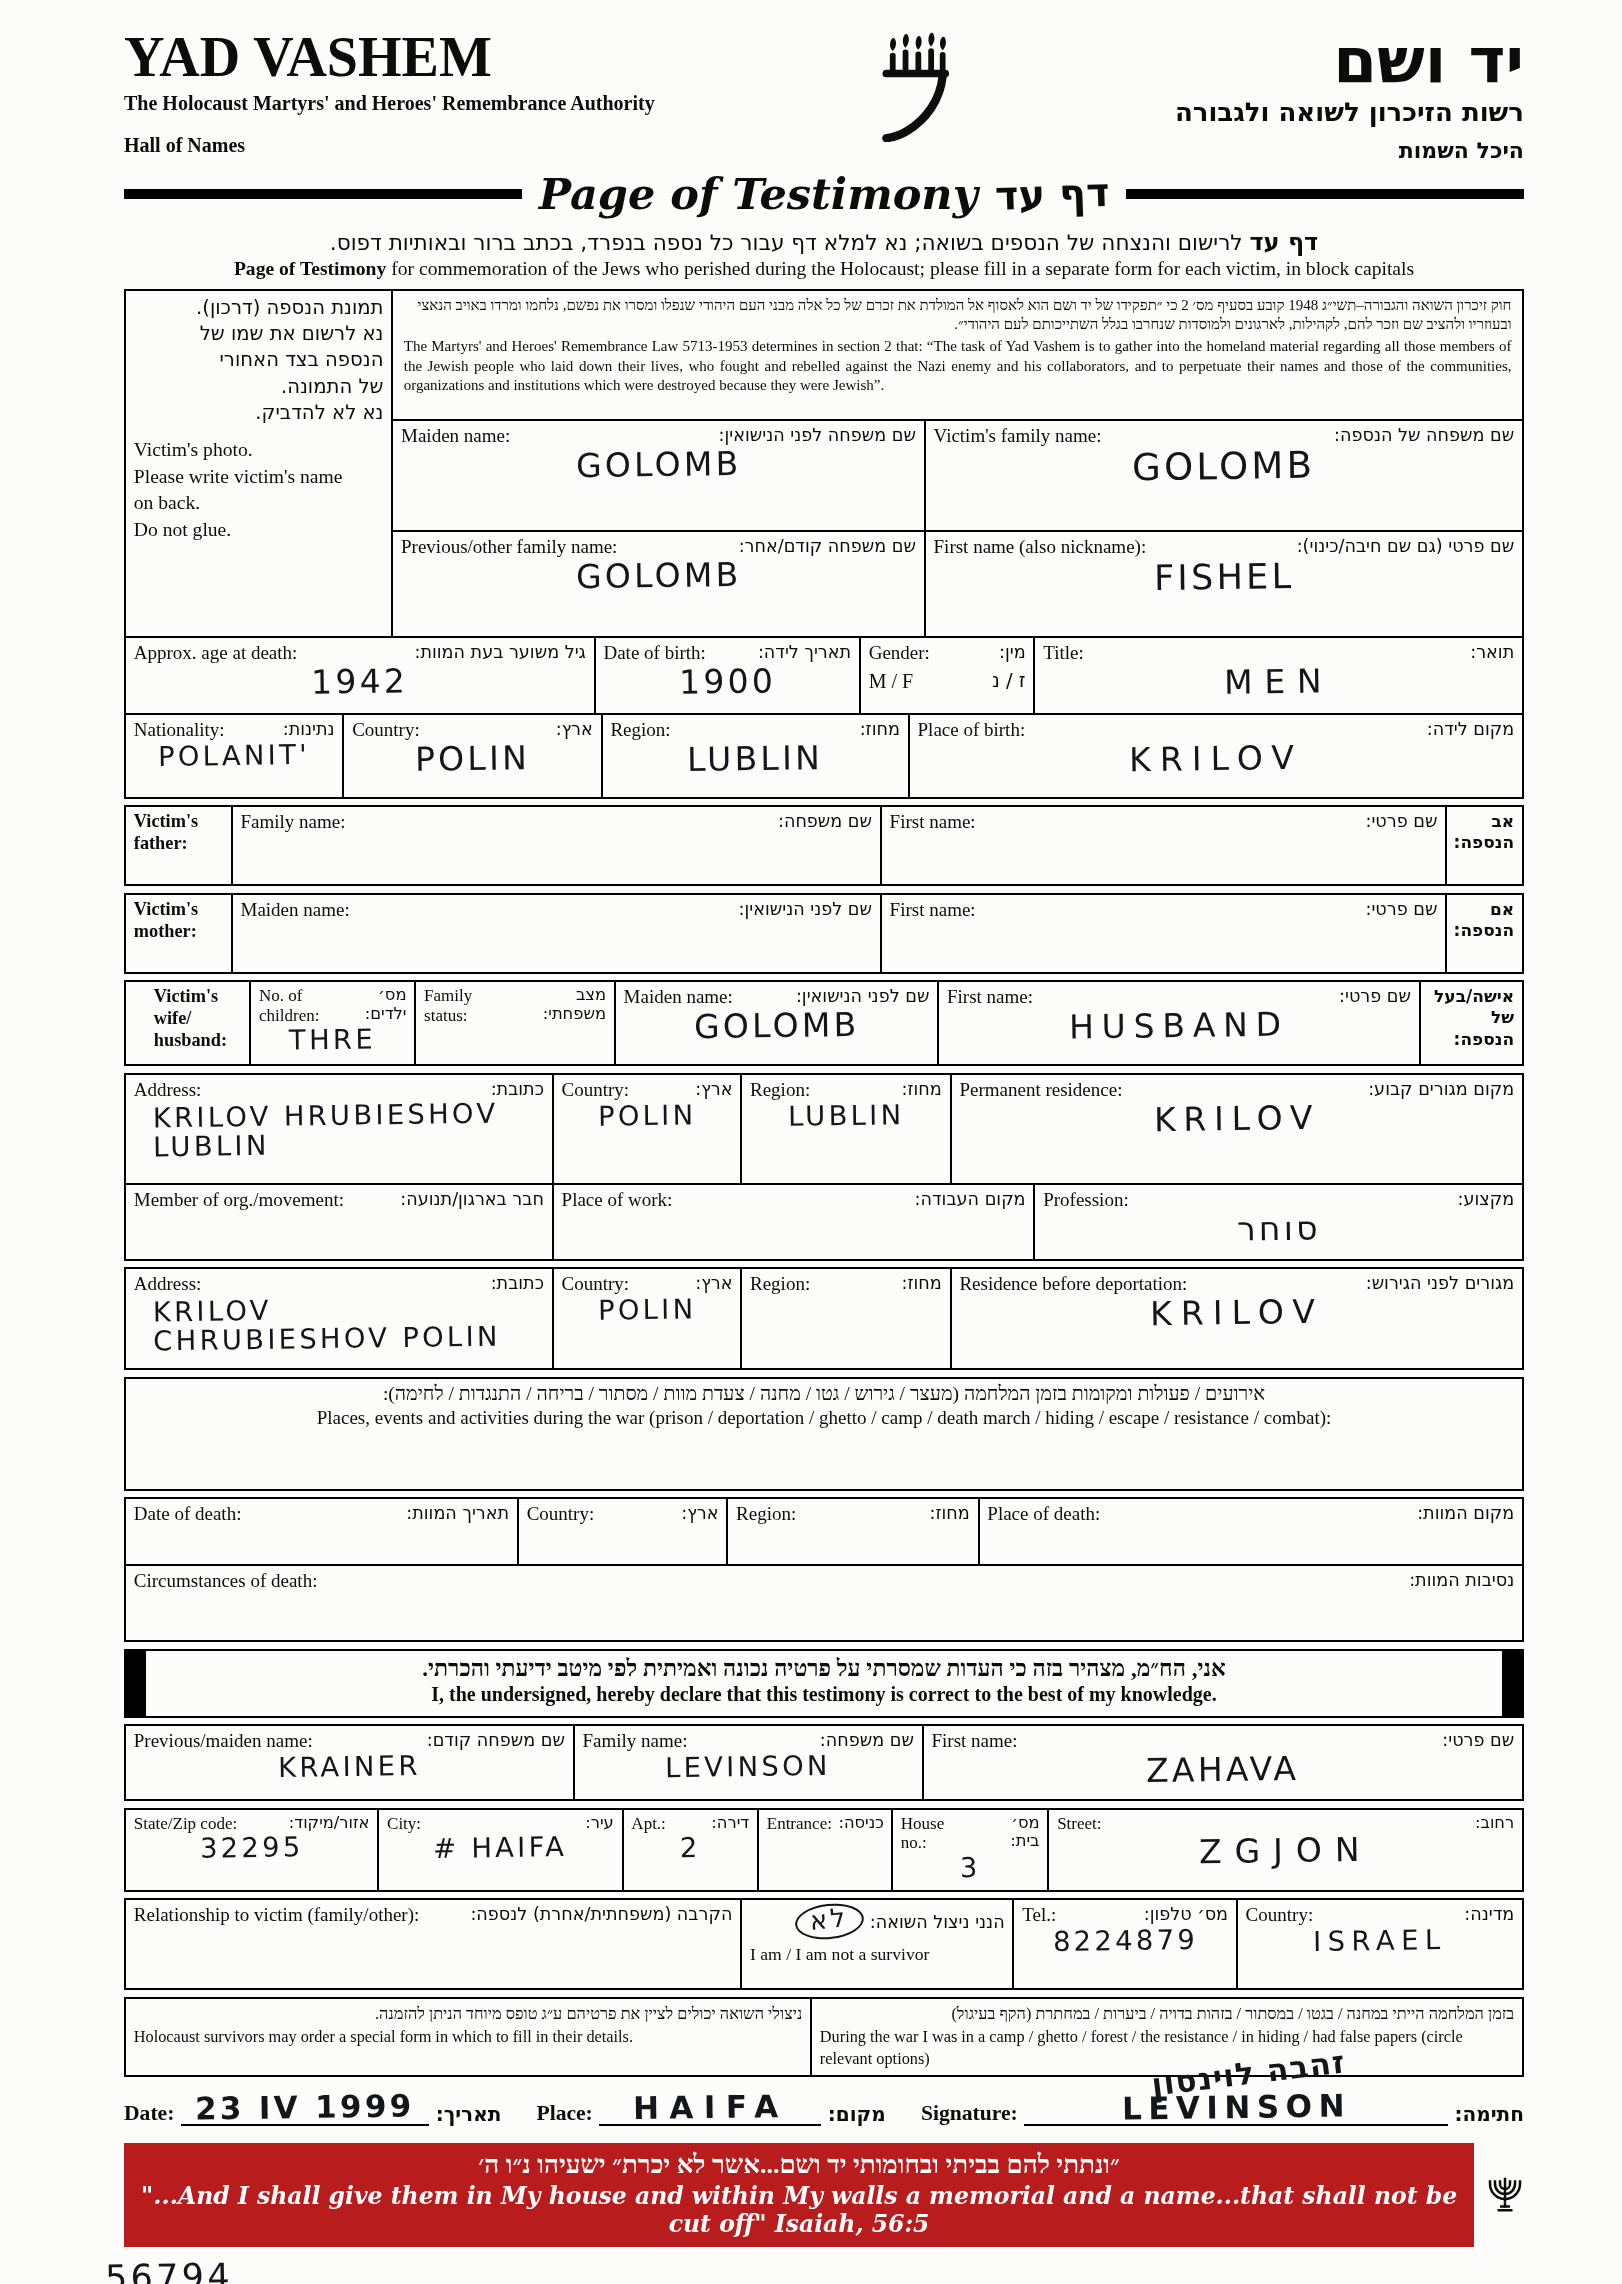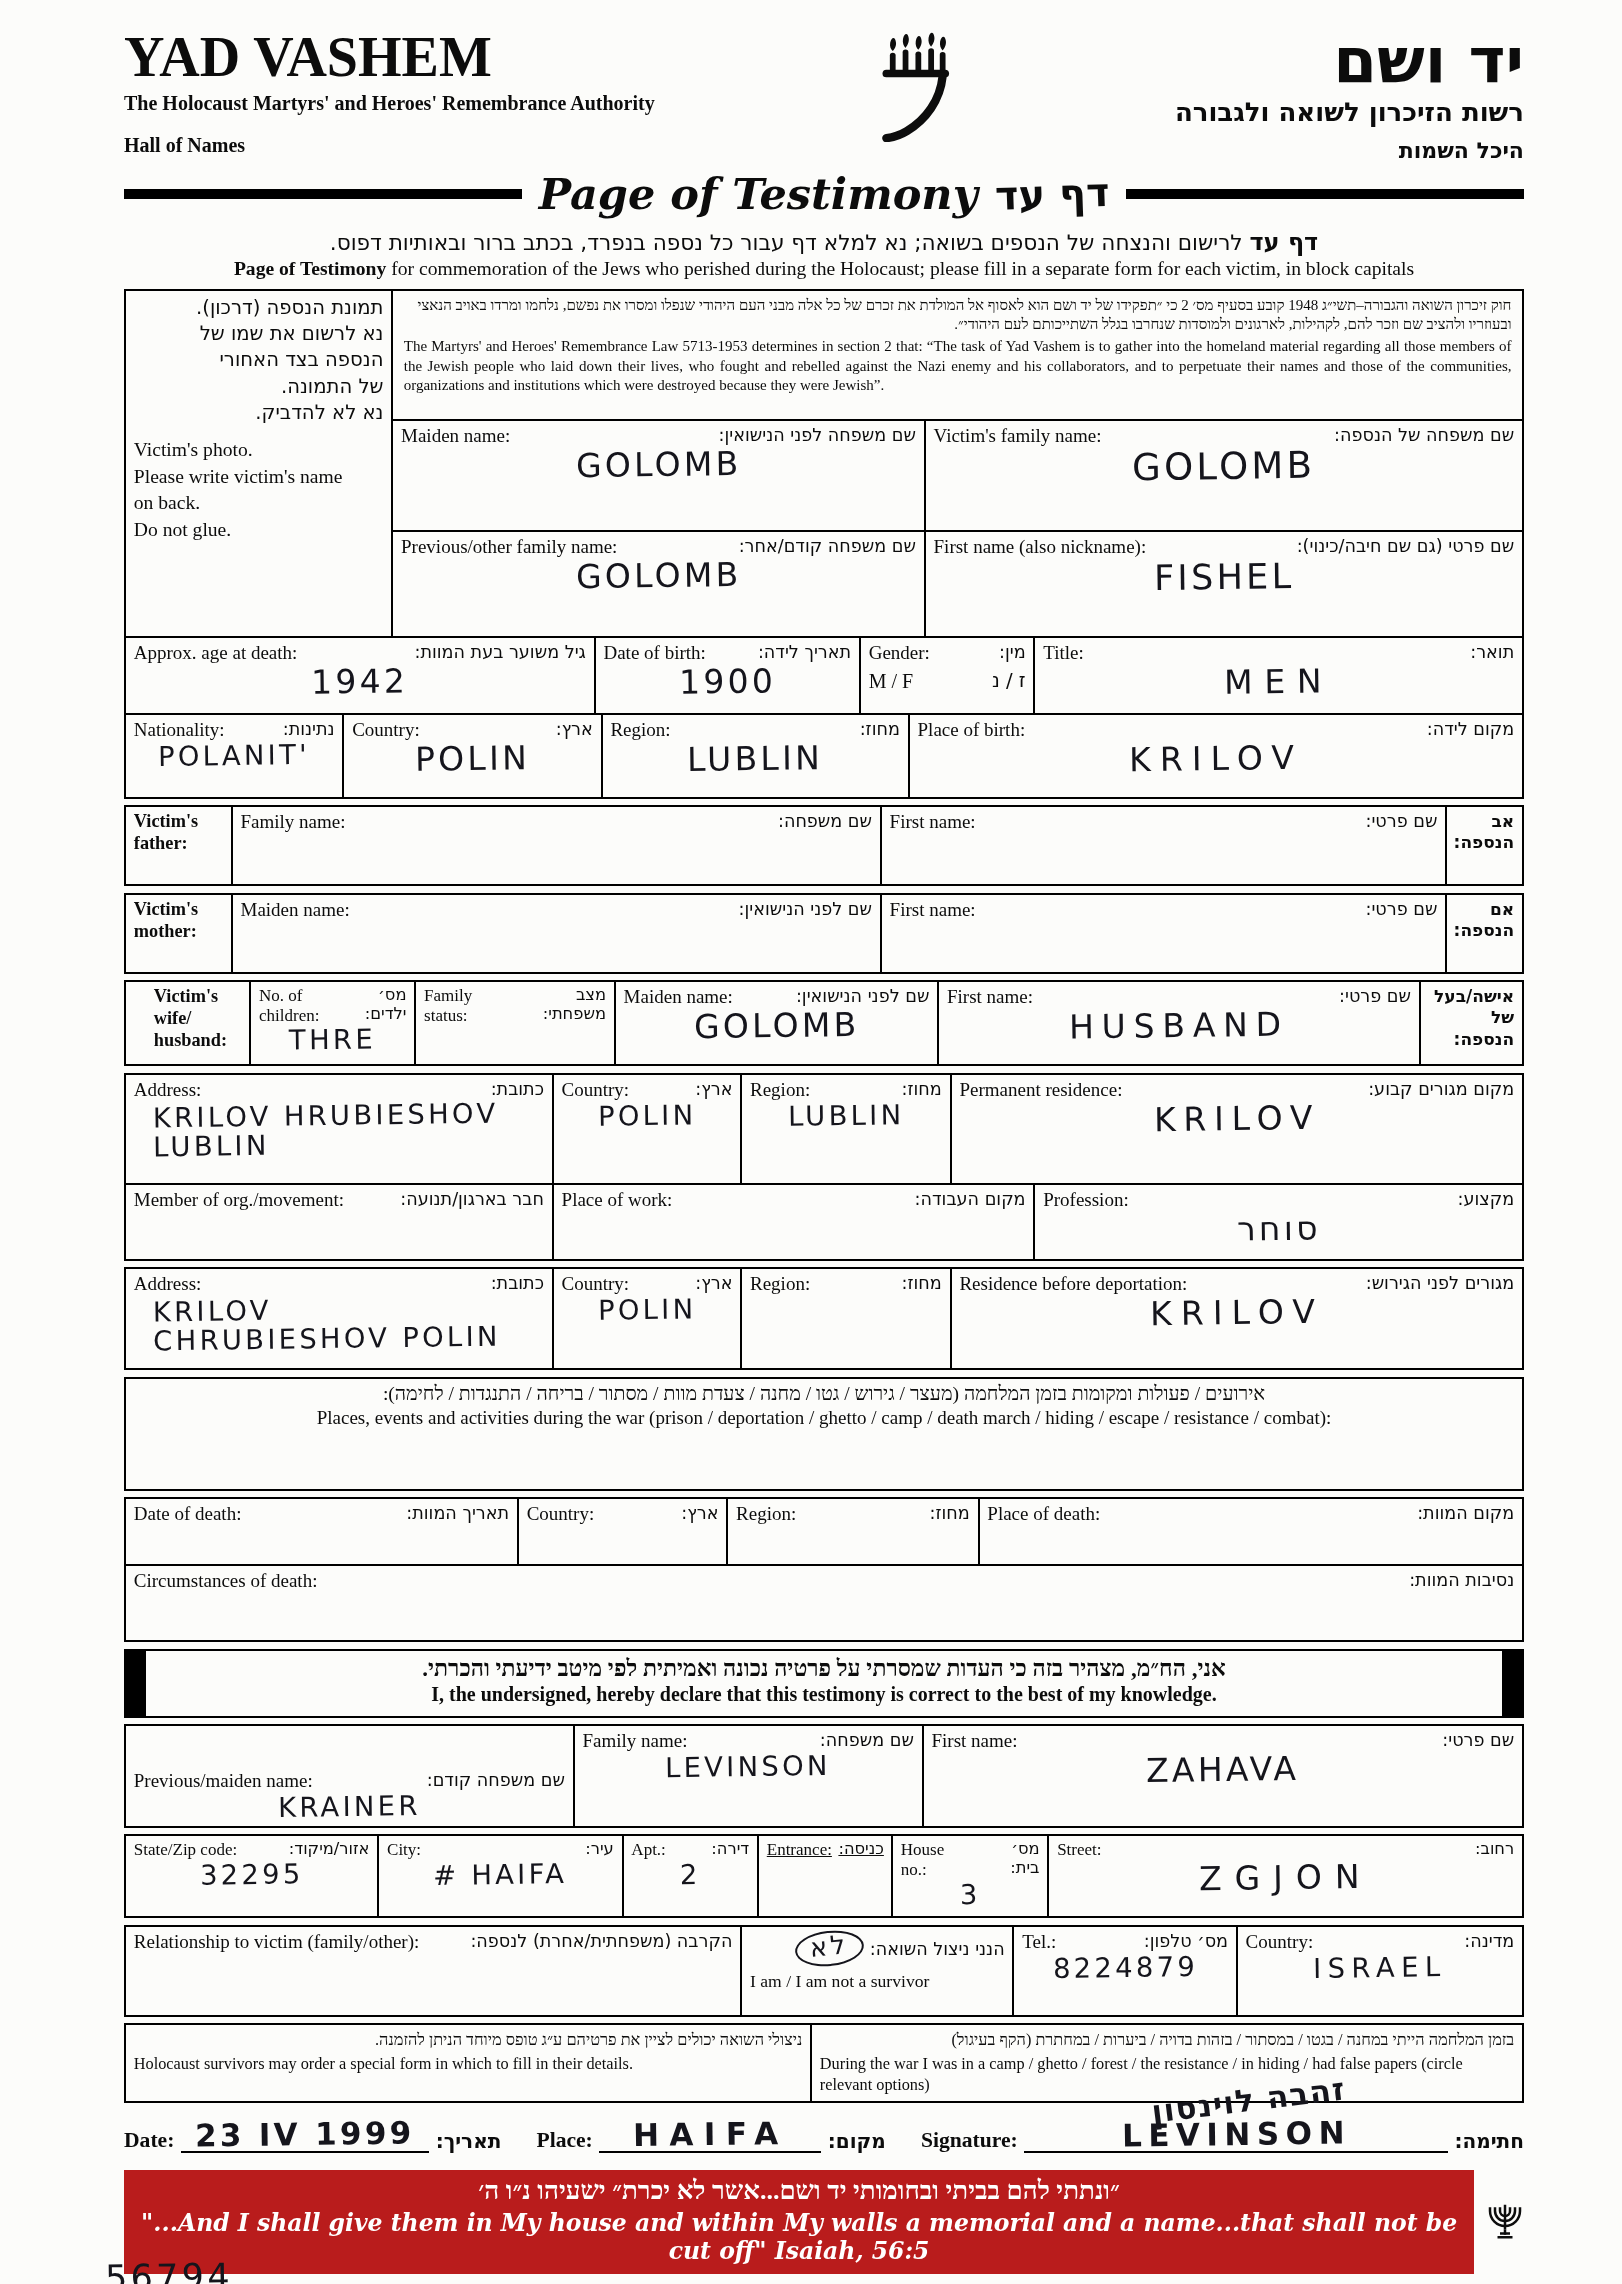--- a/index.html
+++ b/index.html
@@ -479,21 +479,21 @@
         <div class="decl-center">
           <div class="he">אני, הח״מ, מצהיר בזה כי העדות שמסרתי על פרטיה נכונה ואמיתית לפי מיטב ידיעתי והכרתי.</div>
           <div class="en">I, the undersigned, hereby declare that this testimony is correct to the best of my knowledge.</div>
         </div>
         <div class="decl-end"></div>
       </div>
     </div>
 
     <div class="block">
       <div class="row" style="min-height:73px;">
-        <div class="c" style="width:32%;margin-top:40px;">
+        <div class="c" style="width:32%;">
           <div class="lab">
               <span>Previous/maiden name:</span>
               <span class="lhe" dir="rtl">שם משפחה קודם:</span>
             </div>
           <div class="val"><span class="hw sm">KRAINER</span></div>
         </div>
         <div class="c bl" style="width:25%;">
           <div class="lab">
               <span>Family name:</span>
               <span class="lhe" dir="rtl">שם משפחה:</span>
@@ -526,21 +526,21 @@
             </div>
           <div class="val"><span class="hw sm"># HAIFA</span></div>
         </div>
         <div class="c bl" style="width:9.7%;">
           <div class="lab" style="font-size:17px;">
               <span>Apt.:</span>
               <span class="lhe" dir="rtl" style="font-size:16.3px;">דירה:</span>
             </div>
           <div class="val"><span class="hw sm">2</span></div>
         </div>
-        <div class="c bl" style="width:9.6%;text-decoration:underline;">
+        <div class="c bl" style="width:9.6%;">
           <div class="lab" style="font-size:17px;">
               <span>Entrance:</span>
               <span class="lhe" dir="rtl" style="font-size:16.3px;">כניסה:</span>
             </div>
         </div>
         <div class="c bl" style="width:11.2%;">
           <div class="lab" style="font-size:17px;">
               <span>House no.:</span>
               <span class="lhe" dir="rtl" style="font-size:16.3px;">מס׳ בית:</span>
             </div>

